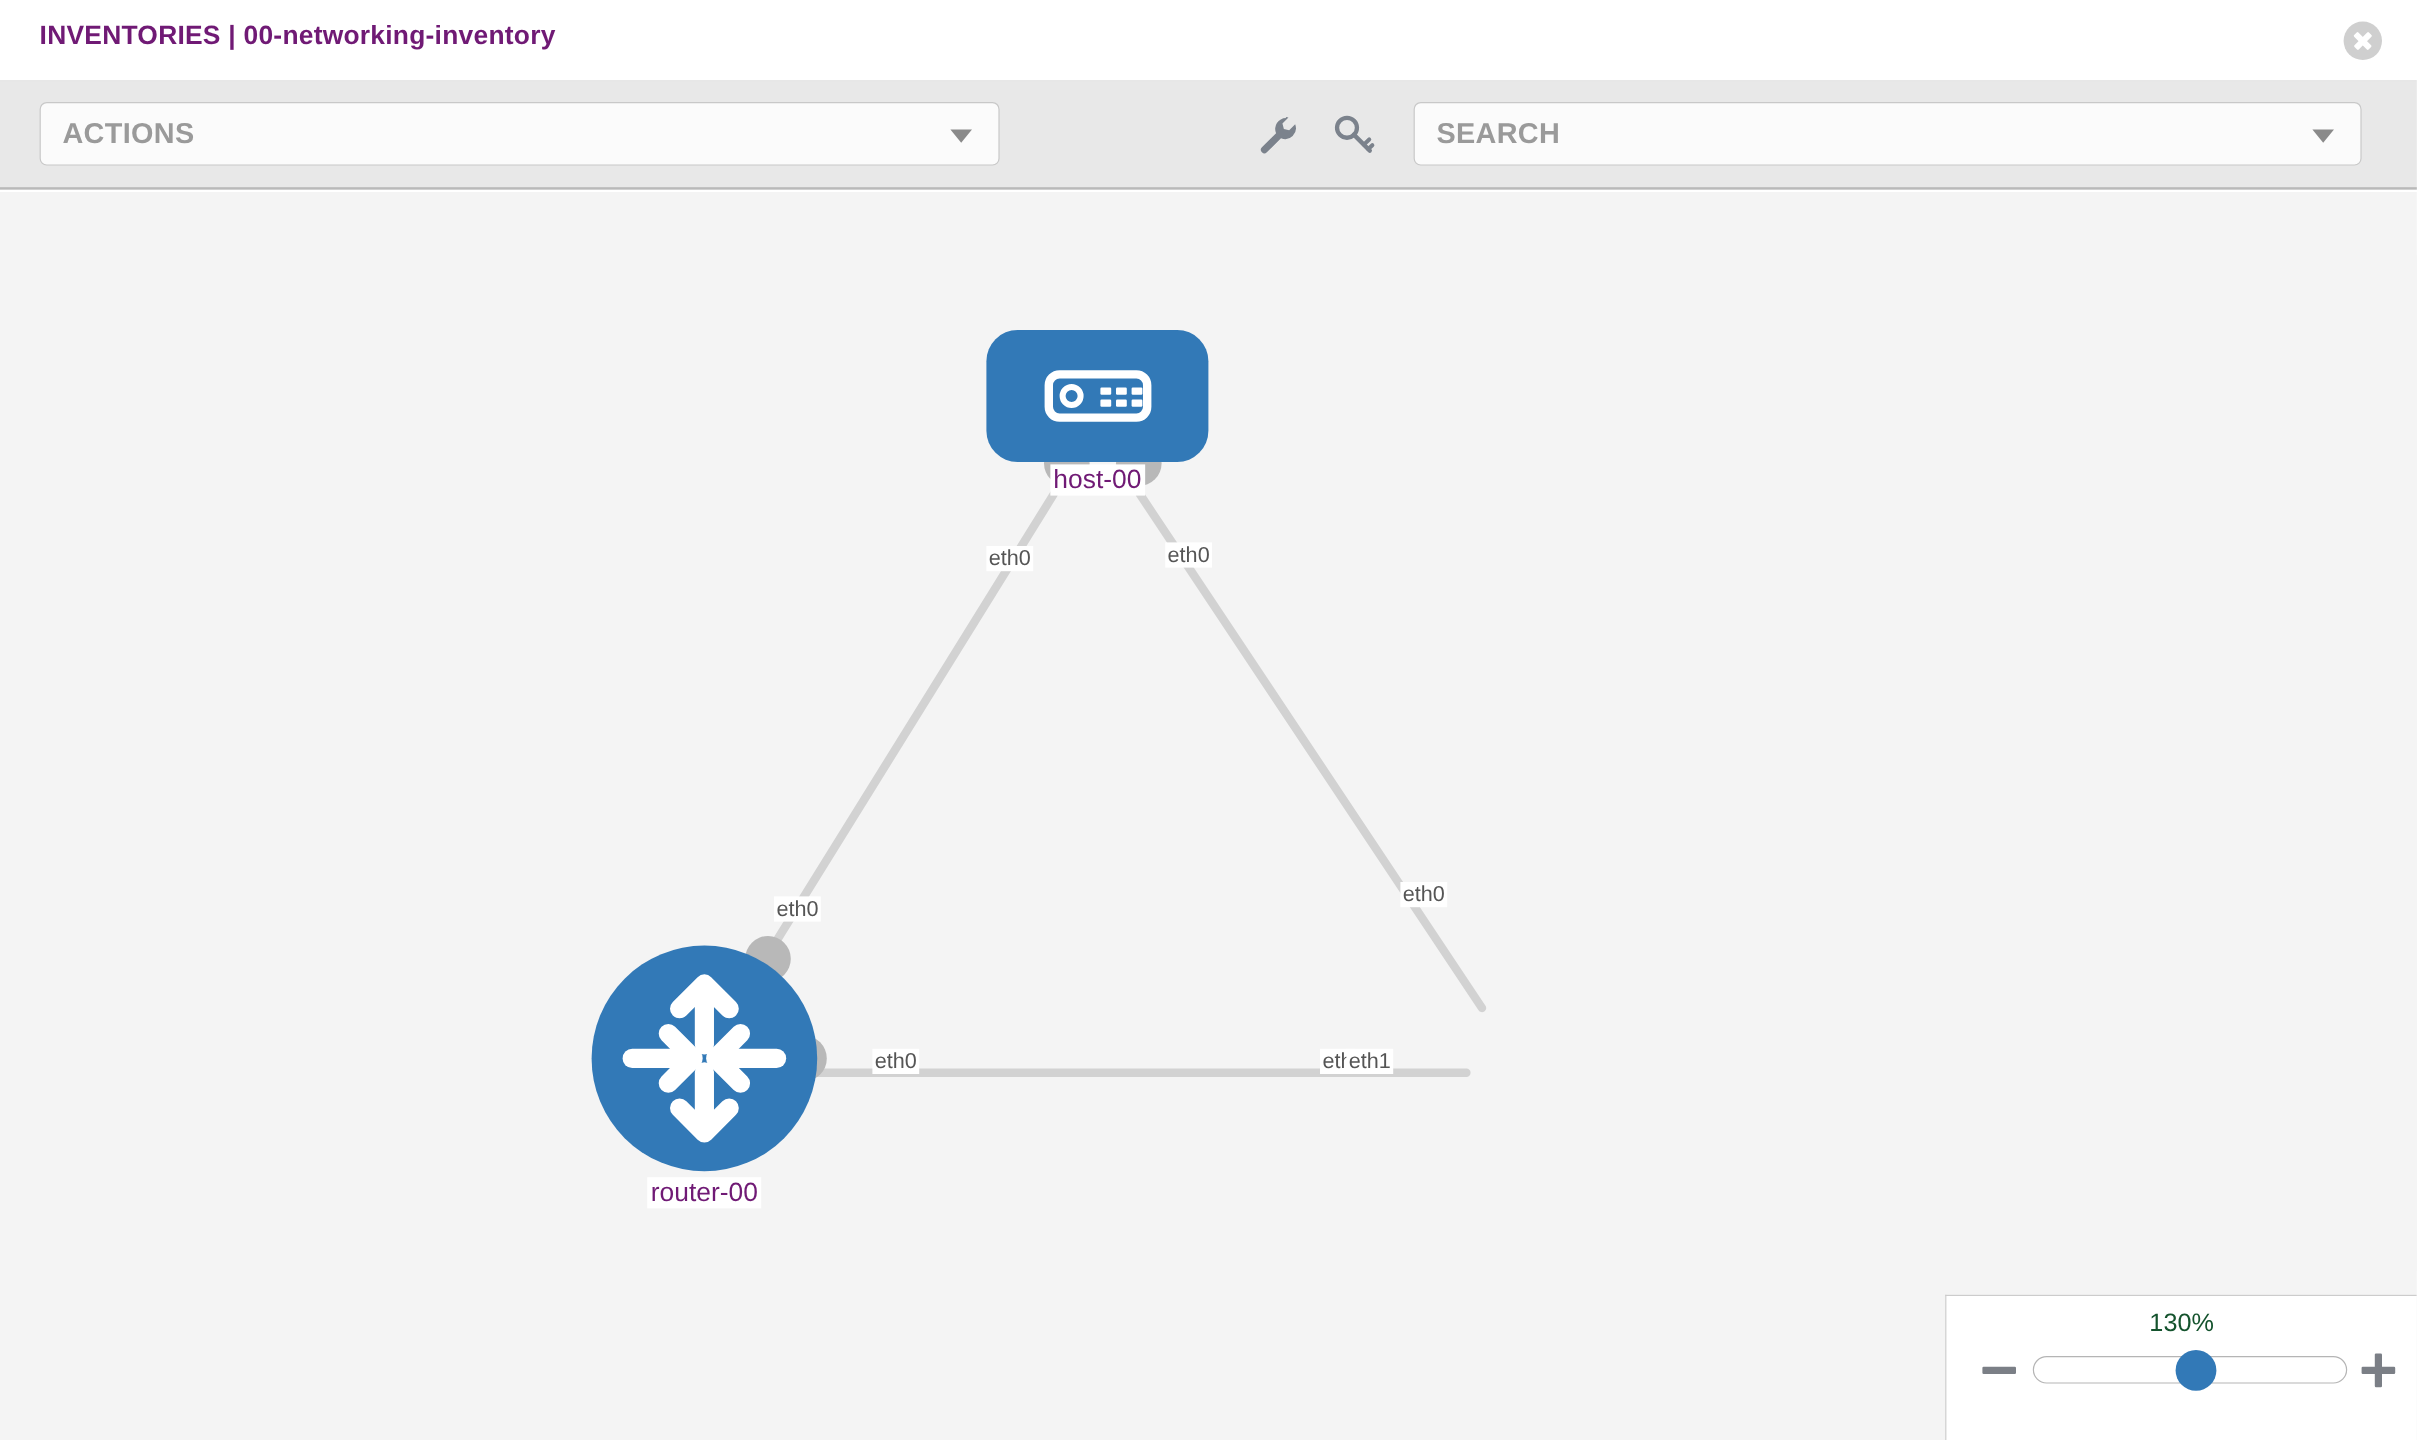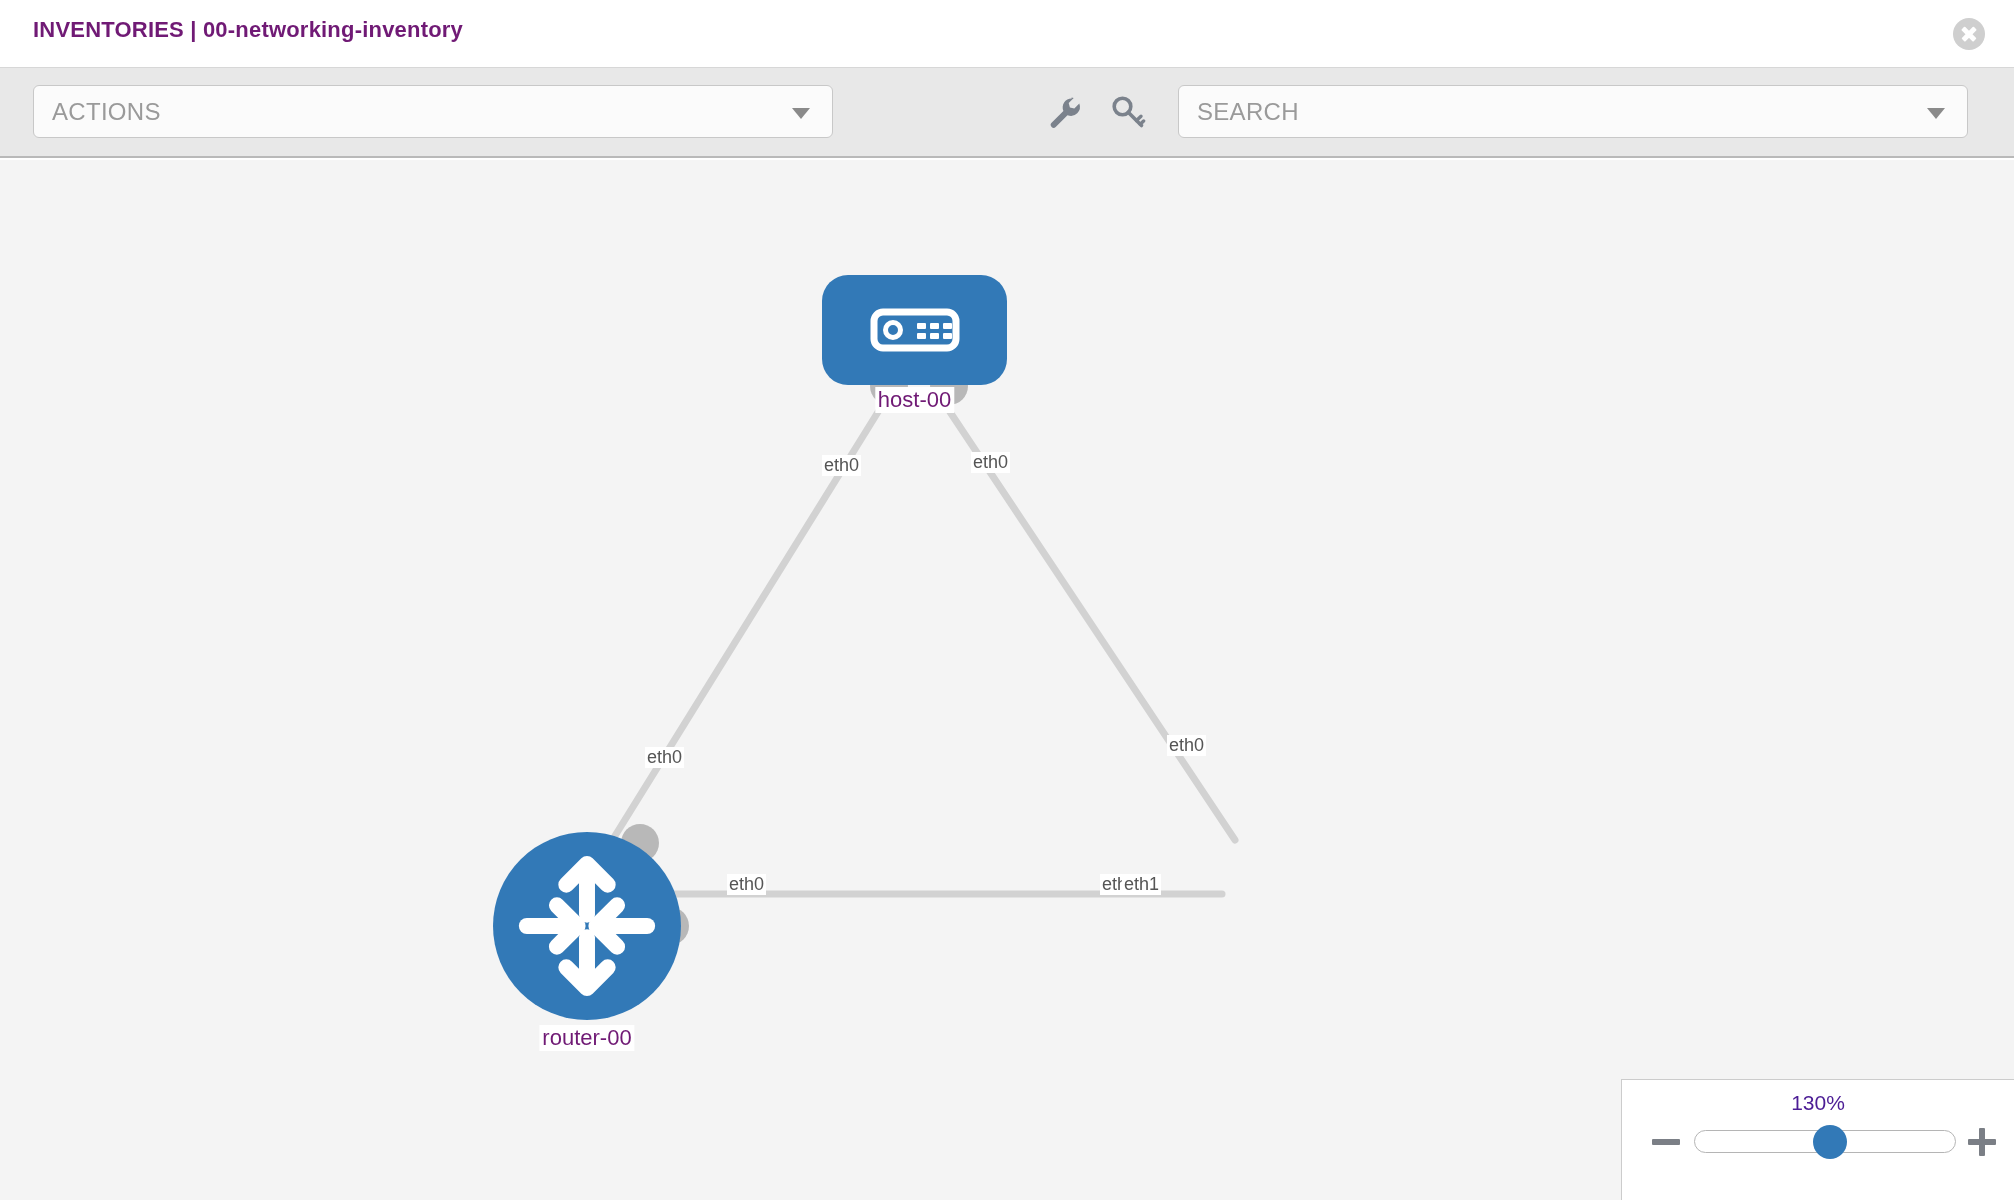--- a/index.html
+++ b/index.html
@@ -52,20 +52,21 @@
     border-radius: 6px;
   }
   #actions-select { left: 33px; width: 800px; }
   #search-select  { left: 1178px; width: 790px; }
   .field-label {
     position: absolute; left: 18px; top: 50%;
     transform: translateY(-50%);
     font-size: 24px; color: #9a9a9a;
     letter-spacing: 0.3px;
     white-space: nowrap;
+    font-weight: bold;
   }
   .caret {
     position: absolute; right: 22px; top: 50%;
     margin-top: -4px;
     width: 0; height: 0;
     border-left: 9px solid transparent;
     border-right: 9px solid transparent;
     border-top: 11px solid #8a8a8a;
   }
   .tool-icon {
@@ -122,21 +123,21 @@
   #zoom-panel {
     position: absolute; left: 1621px; top: 1079px;
     width: 393px; height: 121px;
     background: #ffffff;
     border-left: 1px solid #cccccc;
     border-top: 1px solid #cccccc;
   }
   #zoom-level {
     position: absolute; top: 11px; left: 0; width: 100%;
     text-align: center;
-    font-size: 21px; color: #4c1d95;
+    font-size: 21px; color: #14532d;
   }
   #zoom-minus, #zoom-plus {
     position: absolute; top: 48px;
     width: 28px; height: 28px; cursor: pointer;
   }
   #zoom-minus { left: 30px; }
   #zoom-plus  { right: 18px; }
   #zoom-minus::before, #zoom-plus::before {
     content: ""; position: absolute;
     left: 0; top: 11px; width: 28px; height: 6px;
@@ -227,21 +228,21 @@
           <rect x="95" y="58" width="9" height="6" rx="1"></rect>
           <rect x="108" y="58" width="9" height="6" rx="1"></rect>
           <rect x="121" y="58" width="9" height="6" rx="1"></rect>
         </g>
       </svg>
     </div>
 
     <div class="node-label" style="top:112px;">host-00</div>
   </div>
 
-  <div class="node" style="left:493px; top:672px; width:188px; height:230px;">
+  <div class="node" style="left:493px; top:628px; width:188px; height:230px;">
 
     <div class="connector" style="left:158px; top:75px;"></div>
     <div class="connector" style="left:128px; top:-8px;"></div>
 
     <div class="node-shape" style="width:188px; height:188px; border-radius:50%;">
       <svg width="188" height="188" viewBox="0 0 100 100">
         <g fill="none" stroke="#ffffff" stroke-width="8.5" stroke-linecap="round" stroke-linejoin="round">
 
           <path d="M50 44 L50 18"></path>
           <path d="M39 28 L50 17 L61 28"></path>

